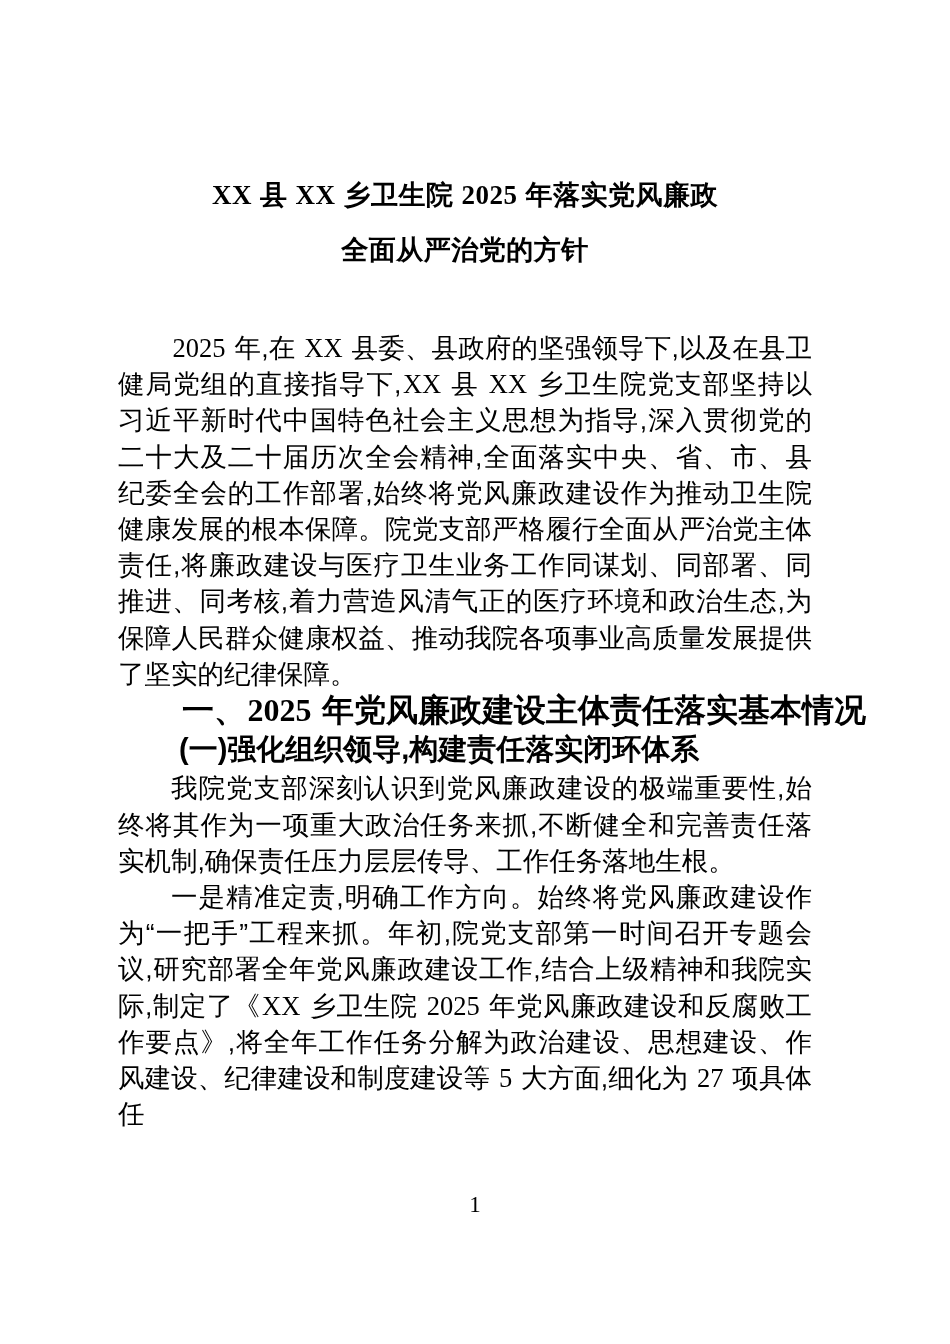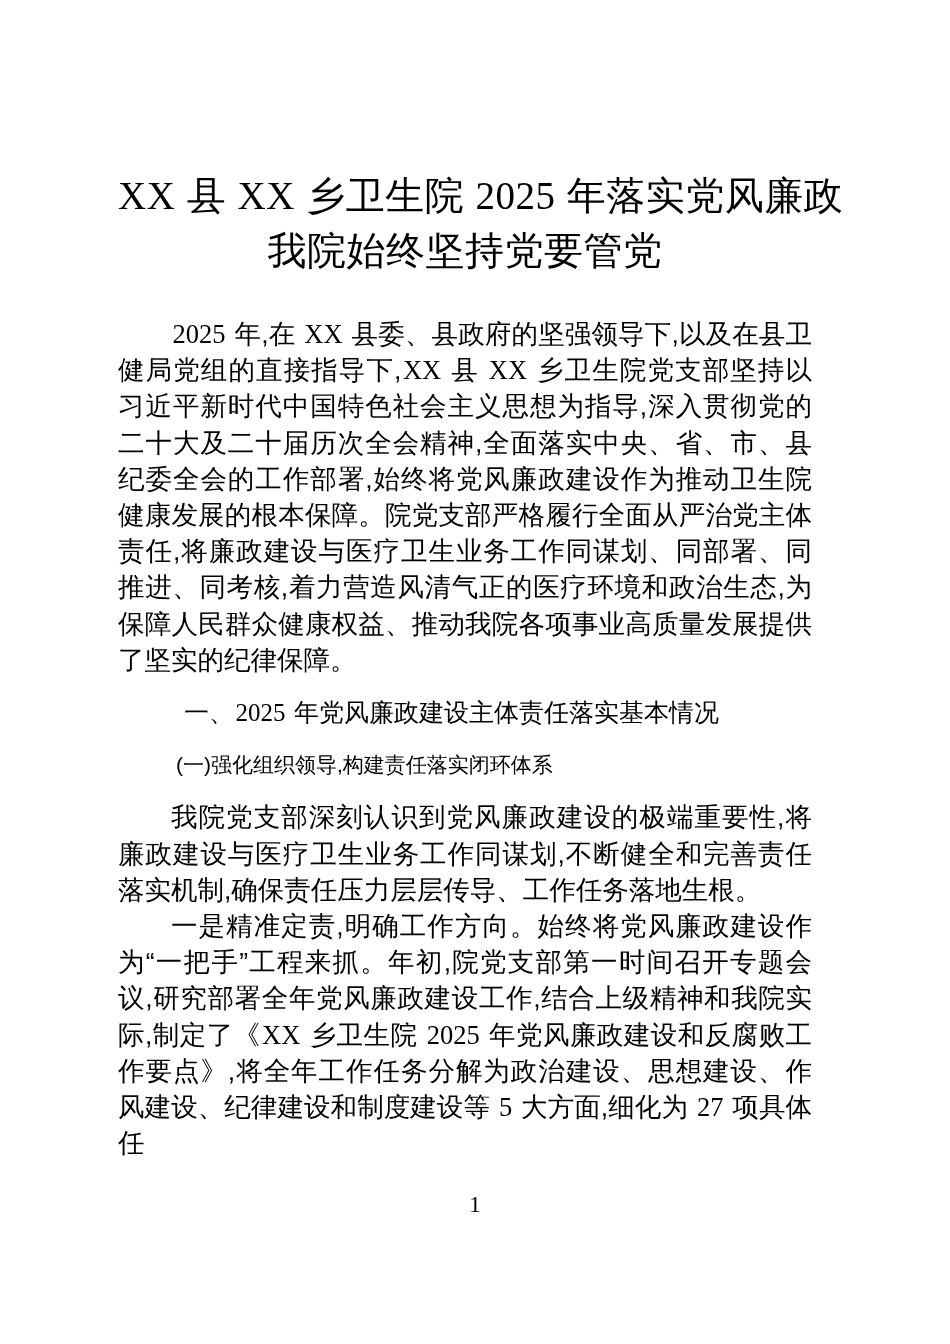--- a/index.html
+++ b/index.html
@@ -28,37 +28,37 @@
 
   
   .title-block {
     position: absolute;
     left: 118px;
     top: 168px;
     width: 694px;
     text-align: center;
   }
   .title-line {
-    font-size: 39px;
+    font-size: 27px;
     line-height: 55px;
     letter-spacing: 0.5px;
     white-space: nowrap;
-    font-weight: 400;
+    font-weight: 700;
     font-family: "Liberation Sans", "DejaVu Sans", sans-serif;
   }
   .title-line .lat {
     font-family: "Liberation Serif", "DejaVu Serif", serif;
     letter-spacing: 0.5px;
   }
 
   
   .body-block {
     position: absolute;
     left: 118px;
-    top: 316px;
+    top: 330px;
     width: 694px;
   }
   .para {
     font-size: 26.5px;
     line-height: 36.2px;
     text-align: justify;
     text-justify: inter-ideograph;
     text-align-last: left;
     margin: 0;
     letter-spacing: 0px;
@@ -68,37 +68,37 @@
     text-indent: 2em;
   }
   .para .lat {
     font-family: "Liberation Serif", "DejaVu Serif", serif;
     padding: 0 1.5px;
   }
   .para .bold {
     font-weight: 400;
   }
   .heading {
-    font-size: 25px;
+    font-size: 32px;
     line-height: 36.2px;
     text-indent: 2em;
-    margin: 16px;
-    font-weight: 400;
+    margin: 0;
+    font-weight: 700;
     white-space: nowrap;
   }
   .heading .lat {
     font-family: "Liberation Serif", "DejaVu Serif", serif;
     padding: 0 1.5px;
   }
   .subheading {
-    font-size: 21px;
+    font-size: 29px;
     line-height: 36.2px;
     text-indent: 2em;
-    margin: 16px;
-    font-weight: 400;
+    margin: 3px;
+    font-weight: 700;
     white-space: nowrap;
   }
 
   
   .page-number {
     position: absolute;
     left: 0;
     top: 1192px;
     width: 950px;
     text-align: center;
@@ -108,33 +108,33 @@
     color: #000000;
   }
 </style>
 </head>
 <body>
 
 <div class="page">
 
   <div class="title-block">
     <div class="title-line"><span class="lat">XX</span> 县 <span class="lat">XX</span> 乡卫生院 <span class="lat">2025</span> 年落实党风廉政</div>
-    <div class="title-line">我院始终坚持党要管党</div>
+    <div class="title-line">全面从严治党的方针</div>
   </div>
 
   <div class="body-block">
 
     <p class="para indent"><span class="lat">2025</span> 年,在 <span class="lat">XX</span> 县委、县政府的坚强领导下,以及在县卫健局党组的直接指导下,<span class="lat">XX</span> 县 <span class="lat">XX</span> 乡卫生院党支部坚持以习近平新时代中国特色社会主义思想为指导,深入贯彻党的二十大及二十届历次全会精神,全面落实中央、省、市、县纪委全会的工作部署,始终将党风廉政建设作为推动卫生院健康发展的根本保障。院党支部严格履行全面从严治党主体责任,将廉政建设与医疗卫生业务工作同谋划、同部署、同推进、同考核,着力营造风清气正的医疗环境和政治生态,为保障人民群众健康权益、推动我院各项事业高质量发展提供了坚实的纪律保障。</p>
 
     <p class="heading">一、<span class="lat">2025</span> 年党风廉政建设主体责任落实基本情况</p>
 
 
     <p class="subheading">(一)强化组织领导,构建责任落实闭环体系</p>
 
-    <p class="para indent">我院党支部深刻认识到党风廉政建设的极端重要性,将廉政建设与医疗卫生业务工作同谋划,不断健全和完善责任落实机制,确保责任压力层层传导、工作任务落地生根。</p>
+    <p class="para indent">我院党支部深刻认识到党风廉政建设的极端重要性,始终将其作为一项重大政治任务来抓,不断健全和完善责任落实机制,确保责任压力层层传导、工作任务落地生根。</p>
 
     <p class="para indent"><span class="bold">一是精准定责,明确工作方向。</span>始终将党风廉政建设作为“一把手”工程来抓。年初,院党支部第一时间召开专题会议,研究部署全年党风廉政建设工作,结合上级精神和我院实际,制定了《<span class="lat">XX</span> 乡卫生院 <span class="lat">2025</span> 年党风廉政建设和反腐败工作要点》,将全年工作任务分解为政治建设、思想建设、作风建设、纪律建设和制度建设等 <span class="lat">5</span> 大方面,细化为 <span class="lat">27</span> 项具体任</p>
 
   </div>
 
   <div class="page-number">1</div>
 
 </div>
 
 </body></html>

